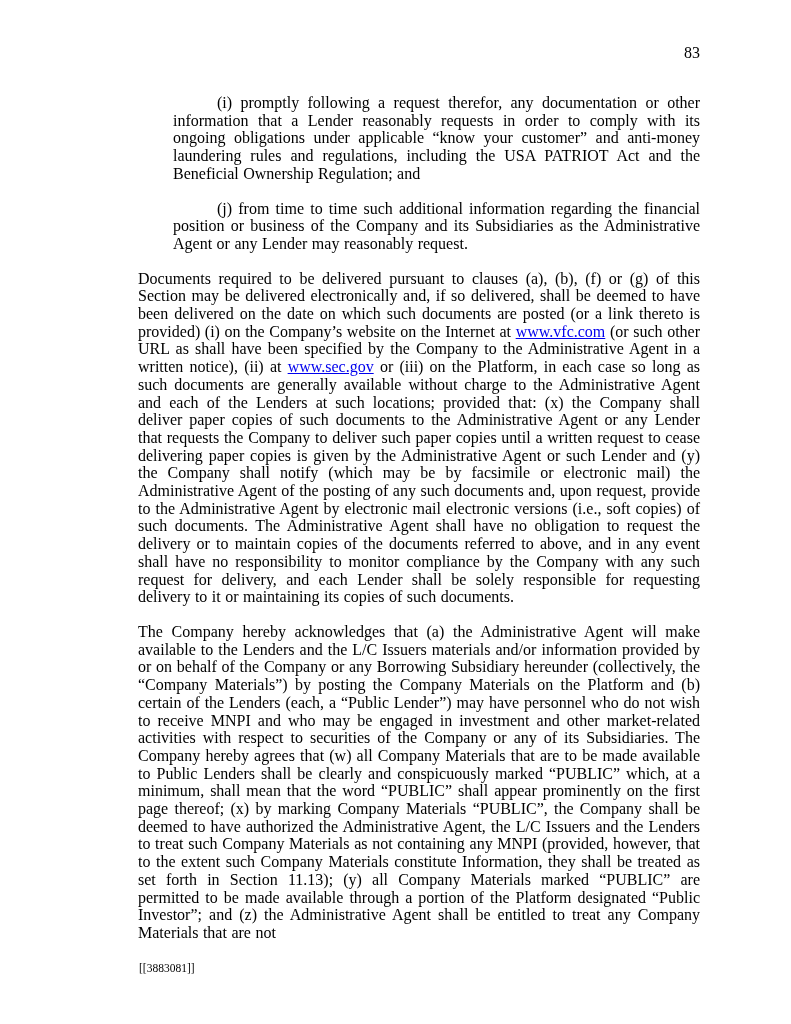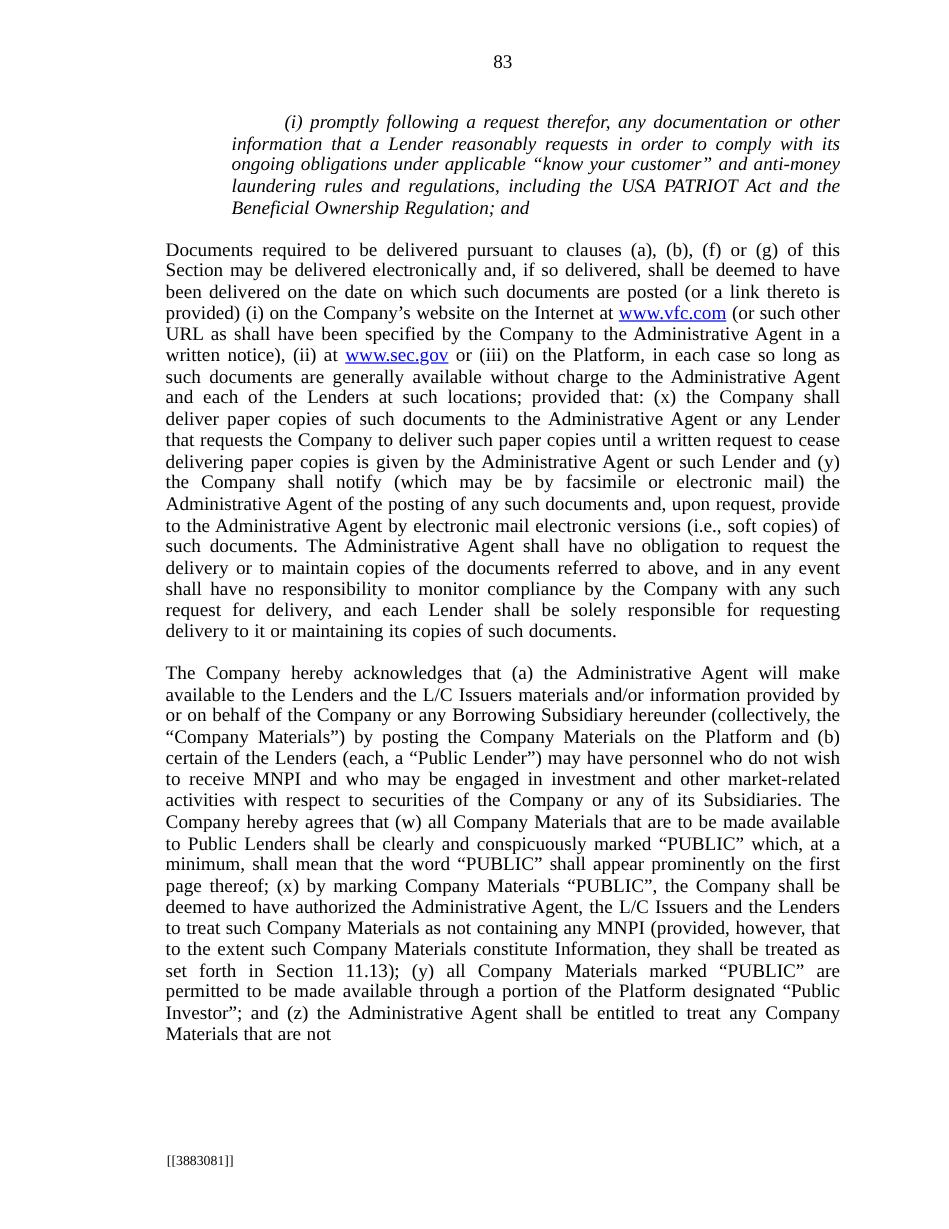--- a/index.html
+++ b/index.html
@@ -15,39 +15,38 @@
     font-family: "Liberation Serif", "DejaVu Serif", serif;
     font-size: 16px;
     color: #000000;
     overflow: hidden;
   }
   .page-number {
     position: absolute;
     top: 44px;
     left: 138px;
     width: 562px;
-    text-align: center;
+    text-align: right;
     line-height: 18px;
   }
   .doc {
     position: absolute;
     top: 94px;
     left: 138px;
     width: 562px;
   }
   .para {
     margin: 0 0 17px 0;
     text-align: justify;
     line-height: 17.7px;
     word-spacing: 0.5px;
   }
   .para.indent {
-    margin-left: 55px;
+    margin-left: 35px;
     text-indent: 44px;
-    font-style: italic;
   }
   .u {
   }
   a.link {
     cursor: pointer;
   }
   .footer {
     position: absolute;
     top: 962px;
     left: 139px;
@@ -56,17 +55,18 @@
     text-align: right;
   }
 </style>
 </head>
 <body>
 
 <div class="page">
   <div class="page-number">83</div>
   <div class="doc">
       <p class="para indent"><span>(i) promptly following a request therefor, any documentation or other information that a Lender reasonably requests in order to comply with its ongoing obligations under applicable “know your customer” and anti-money laundering rules and regulations, including the USA PATRIOT Act and the Beneficial Ownership Regulation; and</span></p>
+      <p class="para indent"><span>(j) from time to time such additional information regarding the financial position or business of the Company and its Subsidiaries as the Administrative Agent or any Lender may reasonably request.</span></p>
       <p class="para"><span>Documents required to be delivered pursuant to clauses (a), (b), (f) or (g) of this Section may be delivered electronically and, if so delivered, shall be deemed to have been delivered on the date on which such documents are posted (or a link thereto is provided) (i) on the Company’s website on the Internet at </span><a class="link" href="#" style="color: rgb(0, 0, 238);">www.vfc.com</a><span> (or such other URL as shall have been specified by the Company to the Administrative Agent in a written notice), (ii) at </span><a class="link" href="#" style="color: rgb(0, 0, 238);">www.sec.gov</a><span> or (iii) on the Platform, in each case so long as such documents are generally available without charge to the Administrative Agent and each of the Lenders at such locations; </span><span class="u">provided</span><span> that: (x) the Company shall deliver paper copies of such documents to the Administrative Agent or any Lender that requests the Company to deliver such paper copies until a written request to cease delivering paper copies is given by the Administrative Agent or such Lender and (y) the Company shall notify (which may be by facsimile or electronic mail) the Administrative Agent of the posting of any such documents and, upon request, provide to the Administrative Agent by electronic mail electronic versions (i.e., soft copies) of such documents.  The Administrative Agent shall have no obligation to request the delivery or to maintain copies of the documents referred to above, and in any event shall have no responsibility to monitor compliance by the Company with any such request for delivery, and each Lender shall be solely responsible for requesting delivery to it or maintaining its copies of such documents.</span></p>
       <p class="para"><span>The Company hereby acknowledges that (a) the Administrative Agent will make available to the Lenders and the L/C Issuers materials and/or information provided by or on behalf of the Company or any Borrowing Subsidiary hereunder (collectively, the “</span><span class="u">Company Materials</span><span>”) by posting the Company Materials on the Platform and (b) certain of the Lenders (each, a “</span><span class="u">Public Lender</span><span>”) may have personnel who do not wish to receive MNPI and who may be engaged in investment and other market-related activities with respect to securities of the Company or any of its Subsidiaries.  The Company hereby agrees that (w) all Company Materials that are to be made available to Public Lenders shall be clearly and conspicuously marked “PUBLIC” which, at a minimum, shall mean that the word “PUBLIC” shall appear prominently on the first page thereof; (x) by marking Company Materials “PUBLIC”, the Company shall be deemed to have authorized the Administrative Agent, the L/C Issuers and the Lenders to treat such Company Materials as not containing any MNPI (</span><span class="u">provided</span><span>, </span><span class="u">however</span><span>, that to the extent such Company Materials constitute Information, they shall be treated as set forth in Section 11.13); (y) all Company Materials marked “PUBLIC” are permitted to be made available through a portion of the Platform designated “Public Investor”; and (z) the Administrative Agent shall be entitled to treat any Company Materials that are not</span></p>
     </div>
   <div class="footer">[[3883081]]</div>
 </div>
 
 </body></html>

